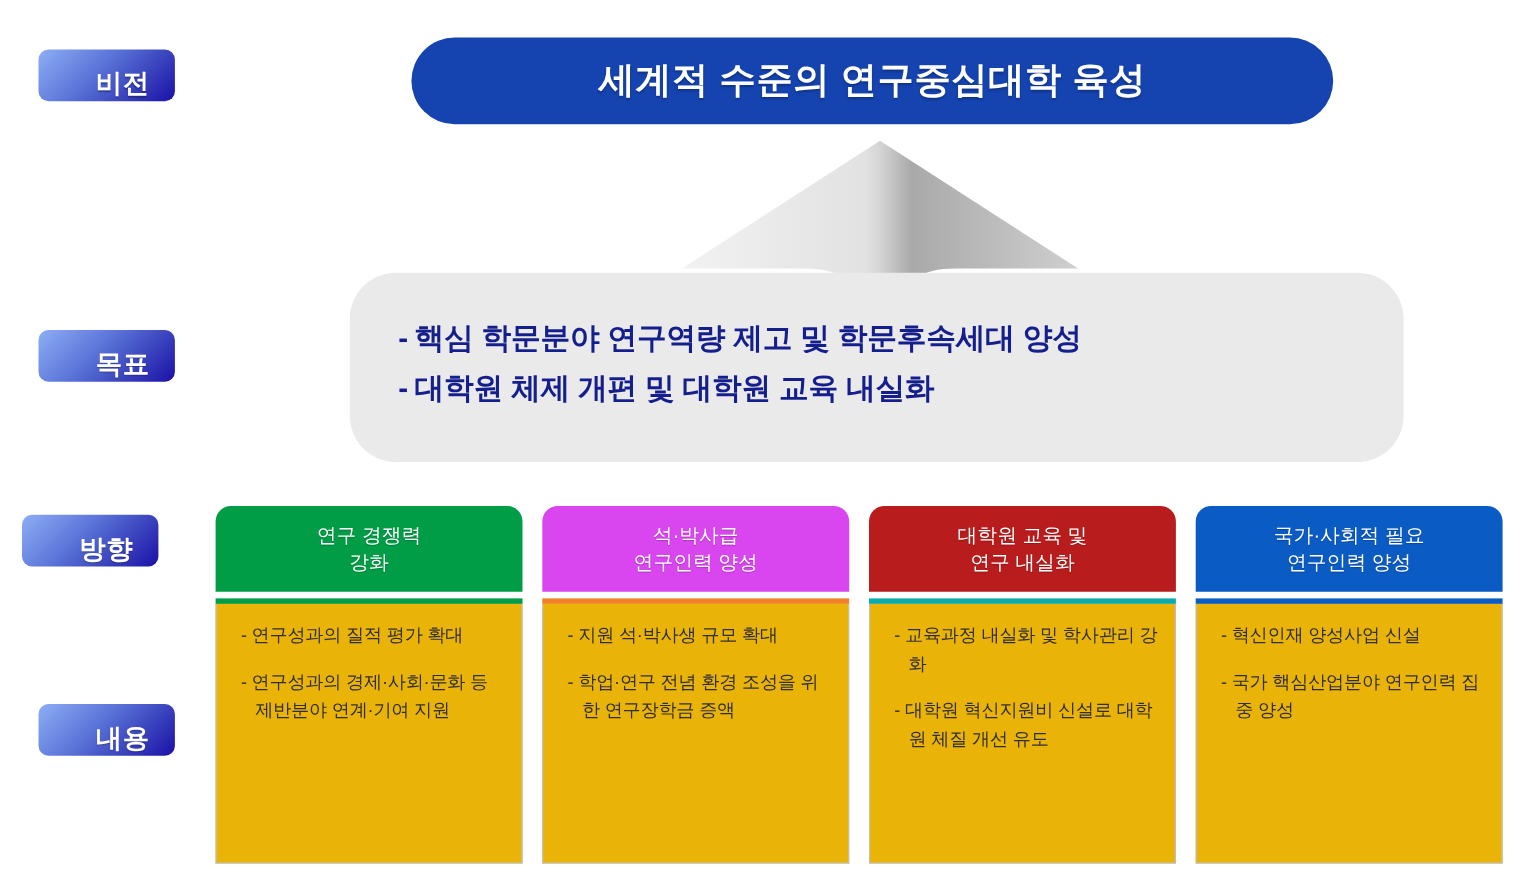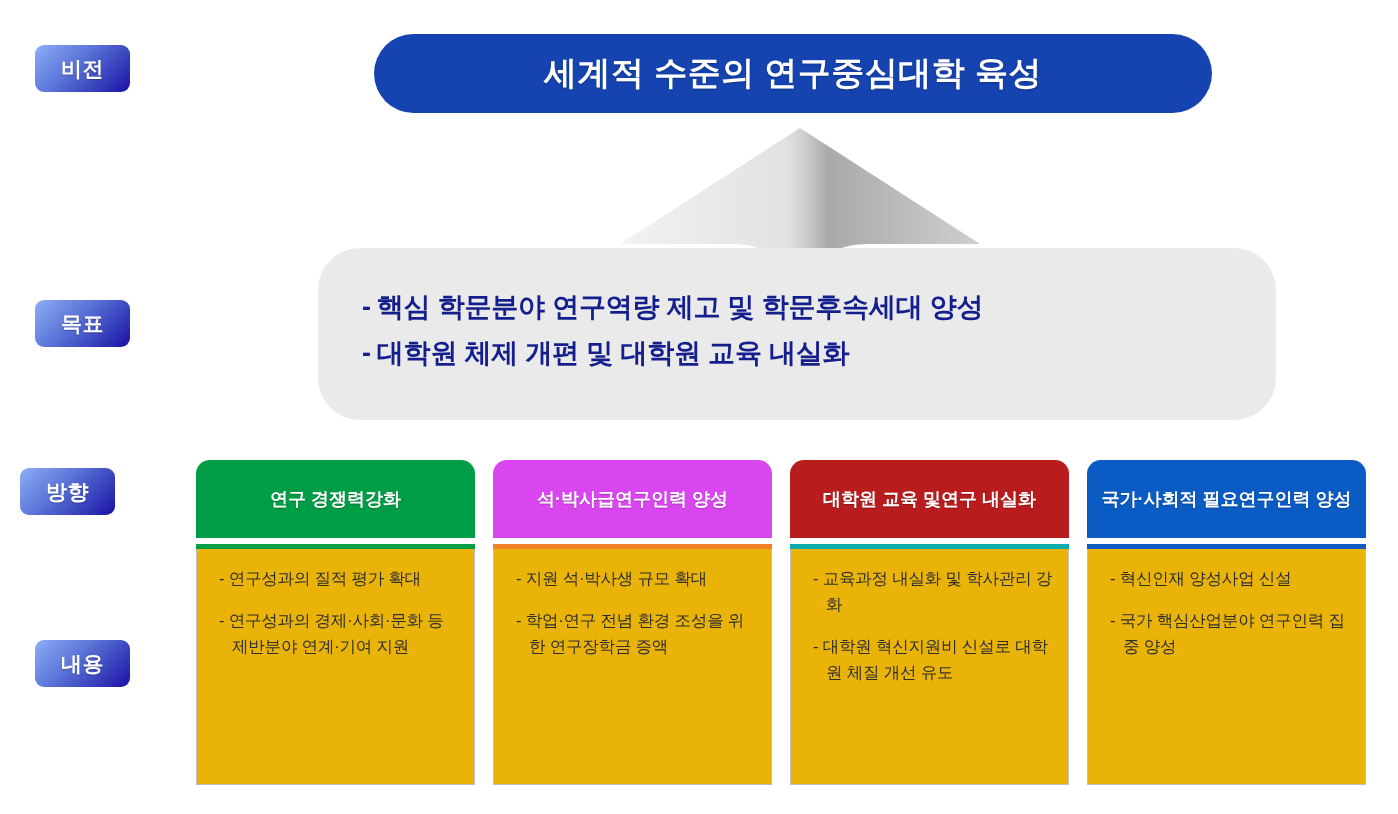--- a/index.html
+++ b/index.html
@@ -20,27 +20,28 @@
   }
 
   
   .row-badge {
     position: absolute;
     width: 95px;
     height: 47px;
     border-radius: 9px;
     background: linear-gradient(135deg, #8EAEF5 0%, #5A74D8 42%, #3B45BE 70%, #1B10A8 100%);
     color: #ffffff;
-    font-size: 21px;
+    font-size: 24px;
     font-weight: bold;
     letter-spacing: 0.5px;
     display: flex;
-    align-items: center;
+    align-items: flex-end;
     justify-content: center;
     text-shadow: 0 1px 1px rgba(0,0,0,0.28);
+    padding-left: 29px;
   }
   .badge-vision  { left: 35px; top: 45px; }
   .badge-goal    { left: 35px; top: 300px; }
   .badge-dir     { left: 20px; top: 468px; }
   .badge-content { left: 35px; top: 640px; }
 
   
   #vision-banner {
     position: absolute;
     left: 374px;
@@ -103,24 +104,24 @@
   .card {
     width: 279px;
     display: flex;
     flex-direction: column;
   }
   .card-header {
     height: 78px;
     border-radius: 14px 14px 0 0;
     color: #ffffff;
     font-size: 18px;
-    font-weight: bold;
+    font-weight: normal;
     line-height: 24px;
     display: flex;
-    flex-direction: row;
+    flex-direction: column;
     align-items: center;
     justify-content: center;
     text-align: center;
     text-shadow: 0 1px 1px rgba(0,0,0,0.22);
   }
   .card-gap { height: 6px; }
   .card-accent { height: 5px; }
   .card-body {
     flex: 1;
     background: #eab308;

